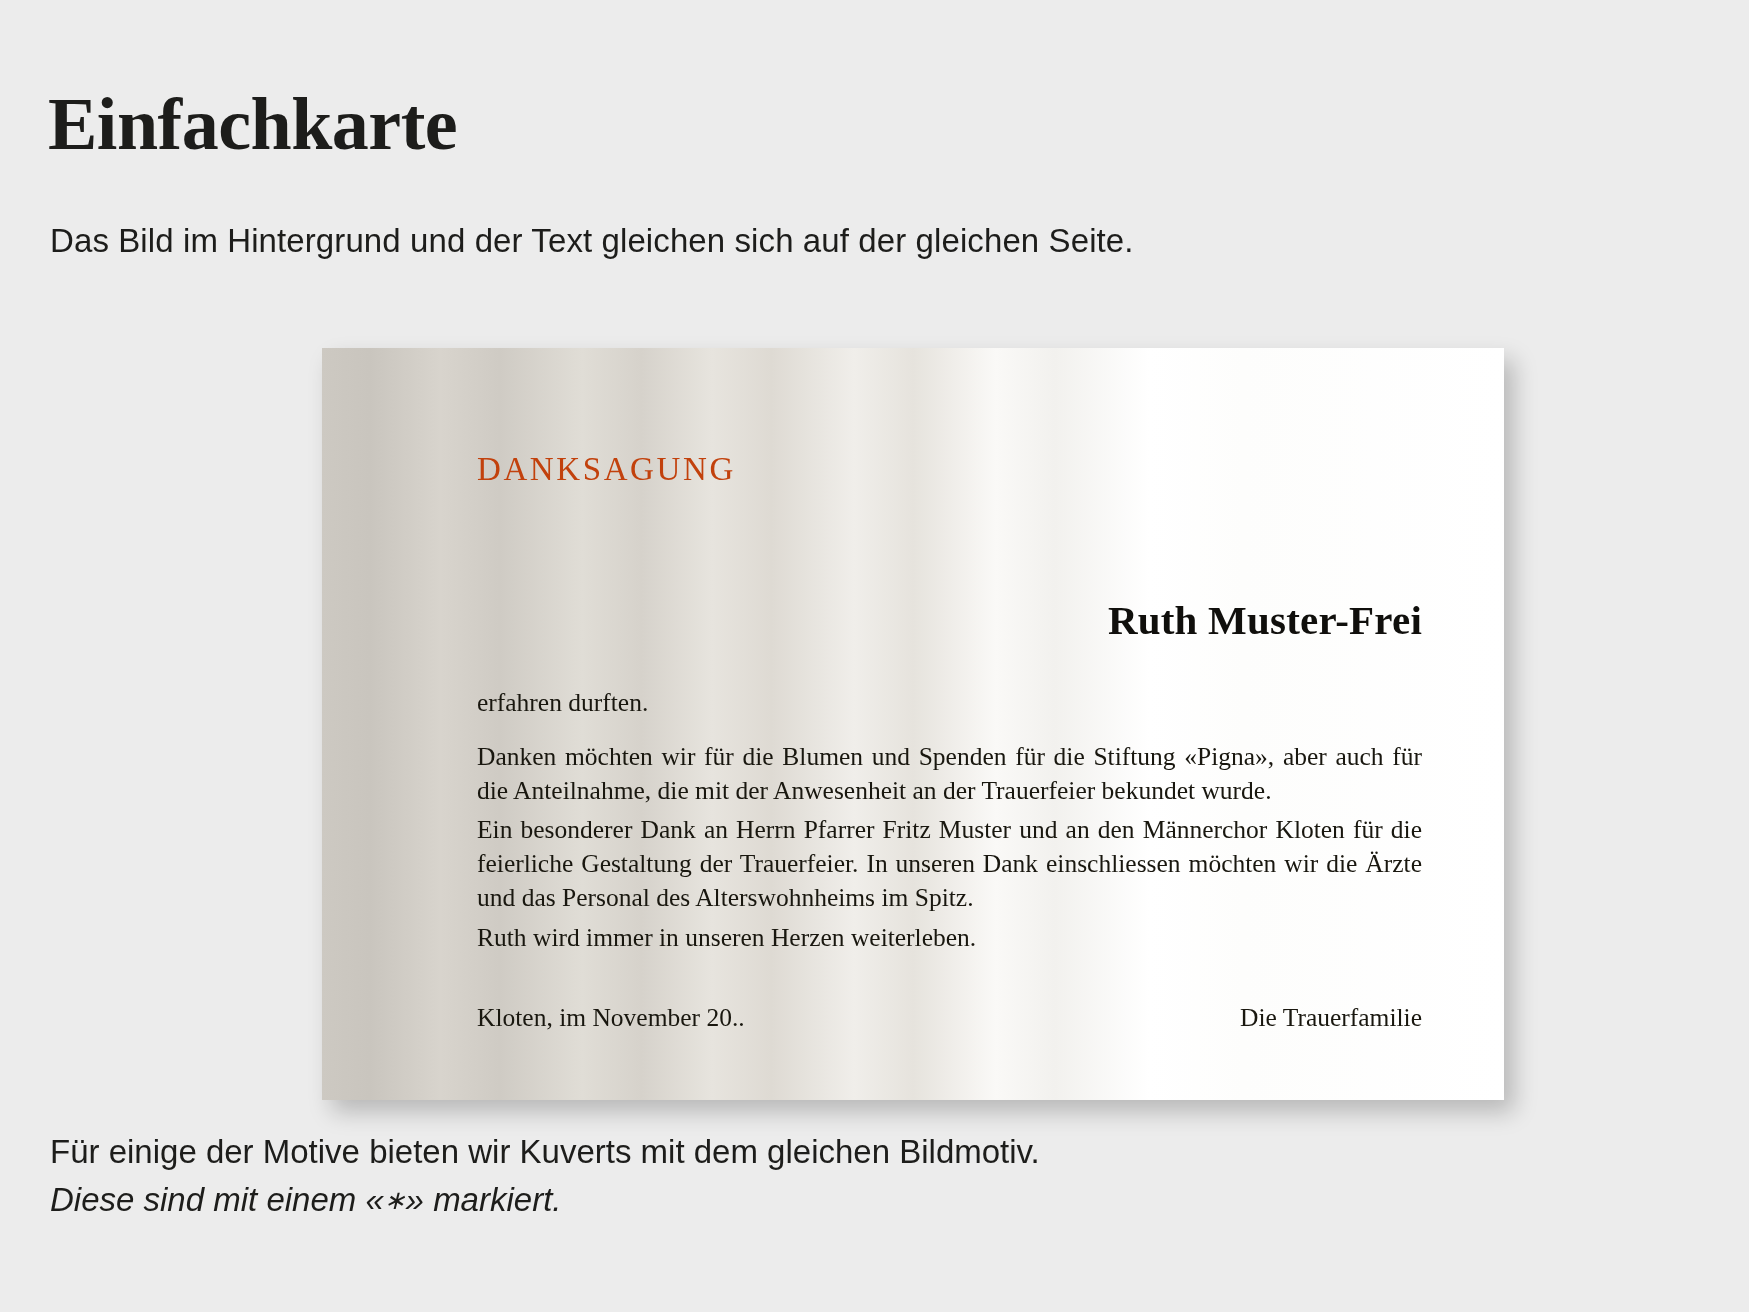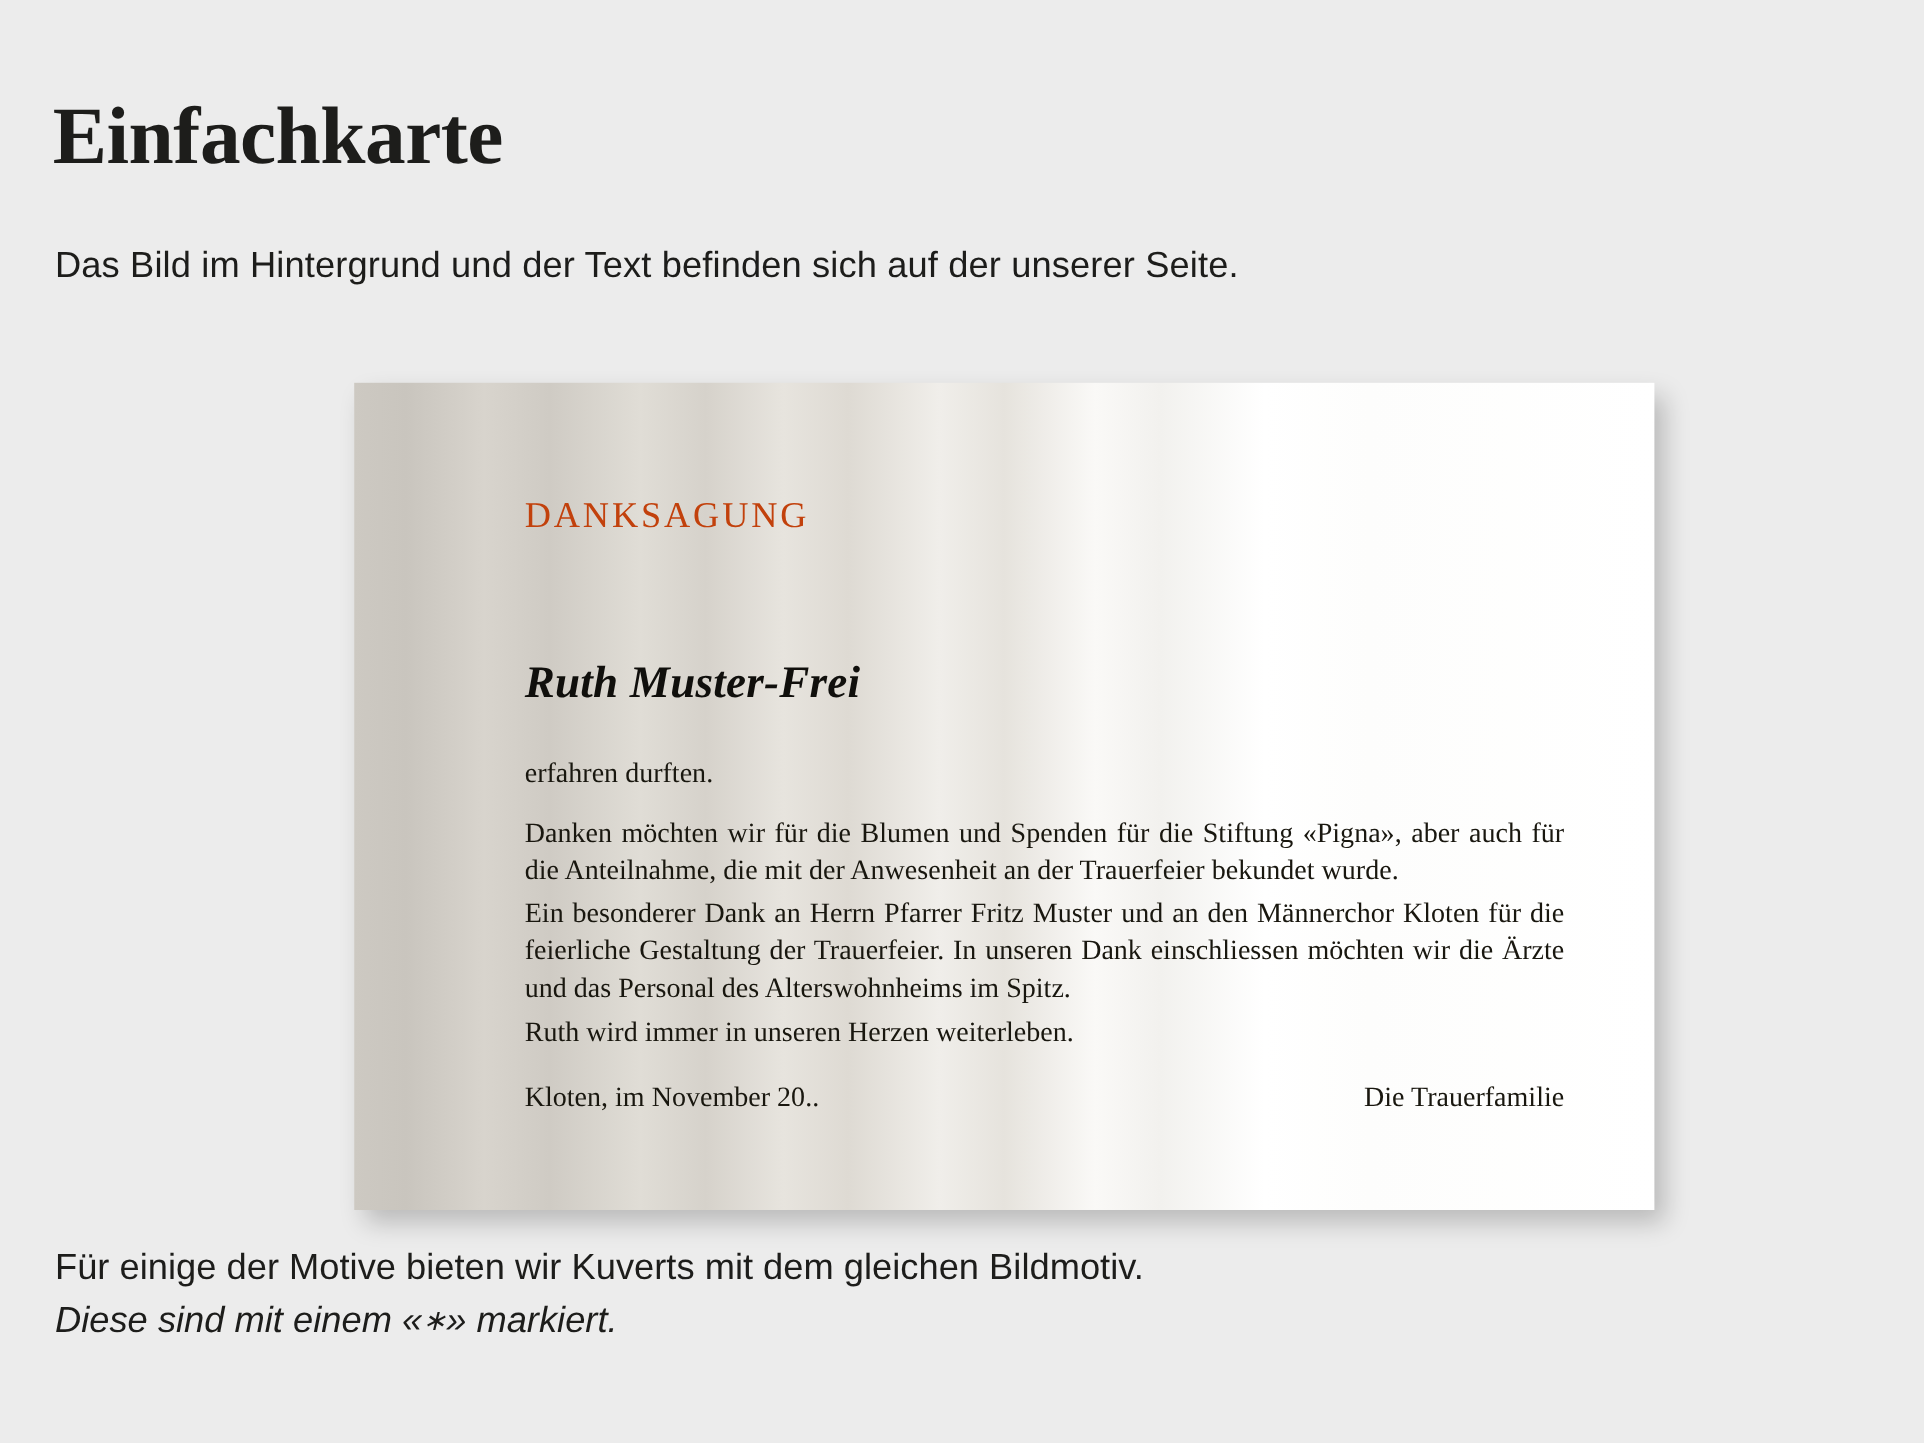--- a/index.html
+++ b/index.html
@@ -107,33 +107,32 @@
   .p-after-name { top: 338px; text-align: left; }
   .p2 { top: 392px; }
   .p3 { top: 465px; }
   .p4 { top: 573px; text-align: left; }
 
   .name {
     position: absolute;
     left: 155px;
     width: 945px;
     top: 248px;
-    text-align: left;
+    text-align: right;
     font-size: 41px;
     font-weight: 700;
     letter-spacing: 0.2px;
     color: #100f0c;
-    font-style: italic;
   }
 
   .footer-row {
     position: absolute;
     left: 155px;
     width: 945px;
-    top: 634px;
+    top: 655px;
     font-size: 25.5px;
     color: #19170f;
     display: flex;
     justify-content: space-between;
     align-items: baseline;
   }
 
   
   .bottom-note {
     position: absolute;
@@ -149,21 +148,21 @@
     vertical-align: 2px;
   }
 </style>
 </head>
 <body>
 
 <div class="page">
 
   <h1 class="page-title">Einfachkarte</h1>
 
-  <div class="subtitle">Das Bild im Hintergrund und der Text befinden sich auf der unserer Seite.</div>
+  <div class="subtitle">Das Bild im Hintergrund und der Text gleichen sich auf der gleichen Seite.</div>
 
   <div class="card-wrap">
     <div class="card"></div>
     <div class="card-content">
       <div class="dank-heading">DANKSAGUNG</div>
       <div class="name">Ruth Muster-Frei</div>
       <div class="para p-after-name">erfahren durften.</div>
       <div class="para p2">Danken möchten wir für die Blumen und Spenden für die Stiftung «Pigna», aber auch für die Anteilnahme, die mit der Anwesenheit an der Trauerfeier bekundet wurde.</div>
       <div class="para p3">Ein besonderer Dank an Herrn Pfarrer Fritz Muster und an den Männerchor Kloten für die feierliche Gestaltung der Trauerfeier. In unseren Dank einschliessen möchten wir die Ärzte und das Personal des Alterswohnheims im Spitz.</div>
       <div class="para p4">Ruth wird immer in unseren Herzen weiterleben.</div>

